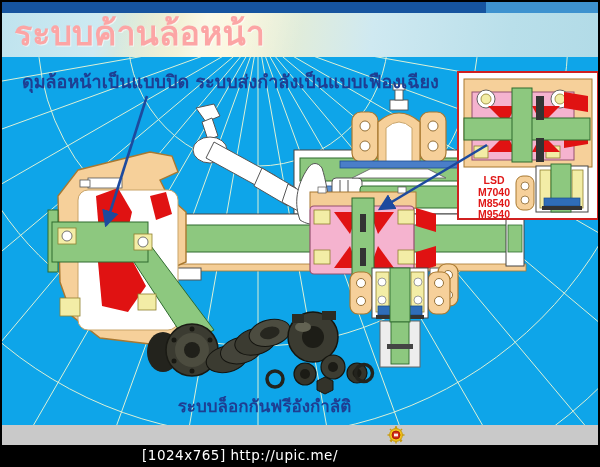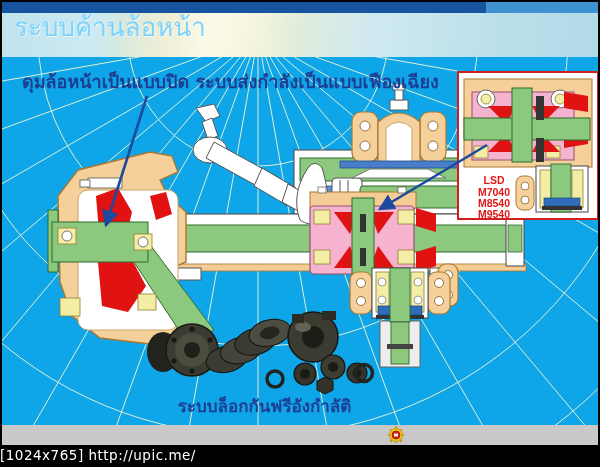--- a/index.html
+++ b/index.html
@@ -11,40 +11,40 @@
   .topbar{position:absolute;left:2px;top:2px;width:596px;height:11px;background:#16549f;}
   .topbar-light{position:absolute;right:0;top:0;width:112px;height:11px;background:#3e92cf;}
   
   .header{
     position:absolute;left:2px;top:13px;width:596px;height:44px;
     background:linear-gradient(98deg,#bfe3ee 0%,#cdeaf2 16%,#e9e6b6 30%,#f8f2c8 38%,#e3edd8 48%,#cfe9f1 62%,#b9dfea 85%,#b2dbe7 100%);
   }
   .header:after{content:"";position:absolute;inset:0;
     background:linear-gradient(105deg,transparent 20%,rgba(255,255,255,.65) 34%,transparent 50%);}
   .title{
-    position:absolute;left:14px;top:6px;font-size:26px;font-weight:normal;color:#7dd3fc;
+    position:absolute;left:14px;top:6px;font-size:34px;font-weight:bold;color:#fca5a5;
     text-shadow:1px 1px 0 rgba(255,255,255,.6);z-index:2;white-space:nowrap;
   }
   
   .body{position:absolute;left:2px;top:57px;width:596px;height:368px;background:#0ea5e9;}
   .subtitle{
     position:absolute;left:20px;top:10px;width:560px;font-size:18px;font-weight:bold;
     color:#1e3e92;white-space:nowrap;z-index:3;
   }
   .caption{
     position:absolute;left:150px;top:335px;width:225px;text-align:center;
     font-size:17px;font-weight:bold;color:#1e3e92;z-index:3;white-space:nowrap;
   }
   .diagram{position:absolute;left:0;top:0;width:596px;height:368px;}
   
   .graybar{position:absolute;left:2px;top:425px;width:596px;height:20px;background:#c9c9c9;}
   .sunlogo{position:absolute;left:385px;top:1px;width:18px;height:18px;}
   .blackbar{
     position:absolute;left:0;top:445px;width:488px;height:22px;background:#000;
-    color:#fff;font-size:13.5px;text-align:left;line-height:21px;padding-right:8px;box-sizing:border-box;
+    color:#fff;font-size:13.5px;text-align:center;line-height:21px;padding-right:8px;box-sizing:border-box;
     letter-spacing:0.5px;
   }
   svg text.lsd{font-family:"Liberation Sans","DejaVu Sans",sans-serif;font-size:10.5px;font-weight:bold;fill:#e01818;}
 </style>
 </head>
 <body>
 
 <div class="stage">
 
   <div class="topbar">

